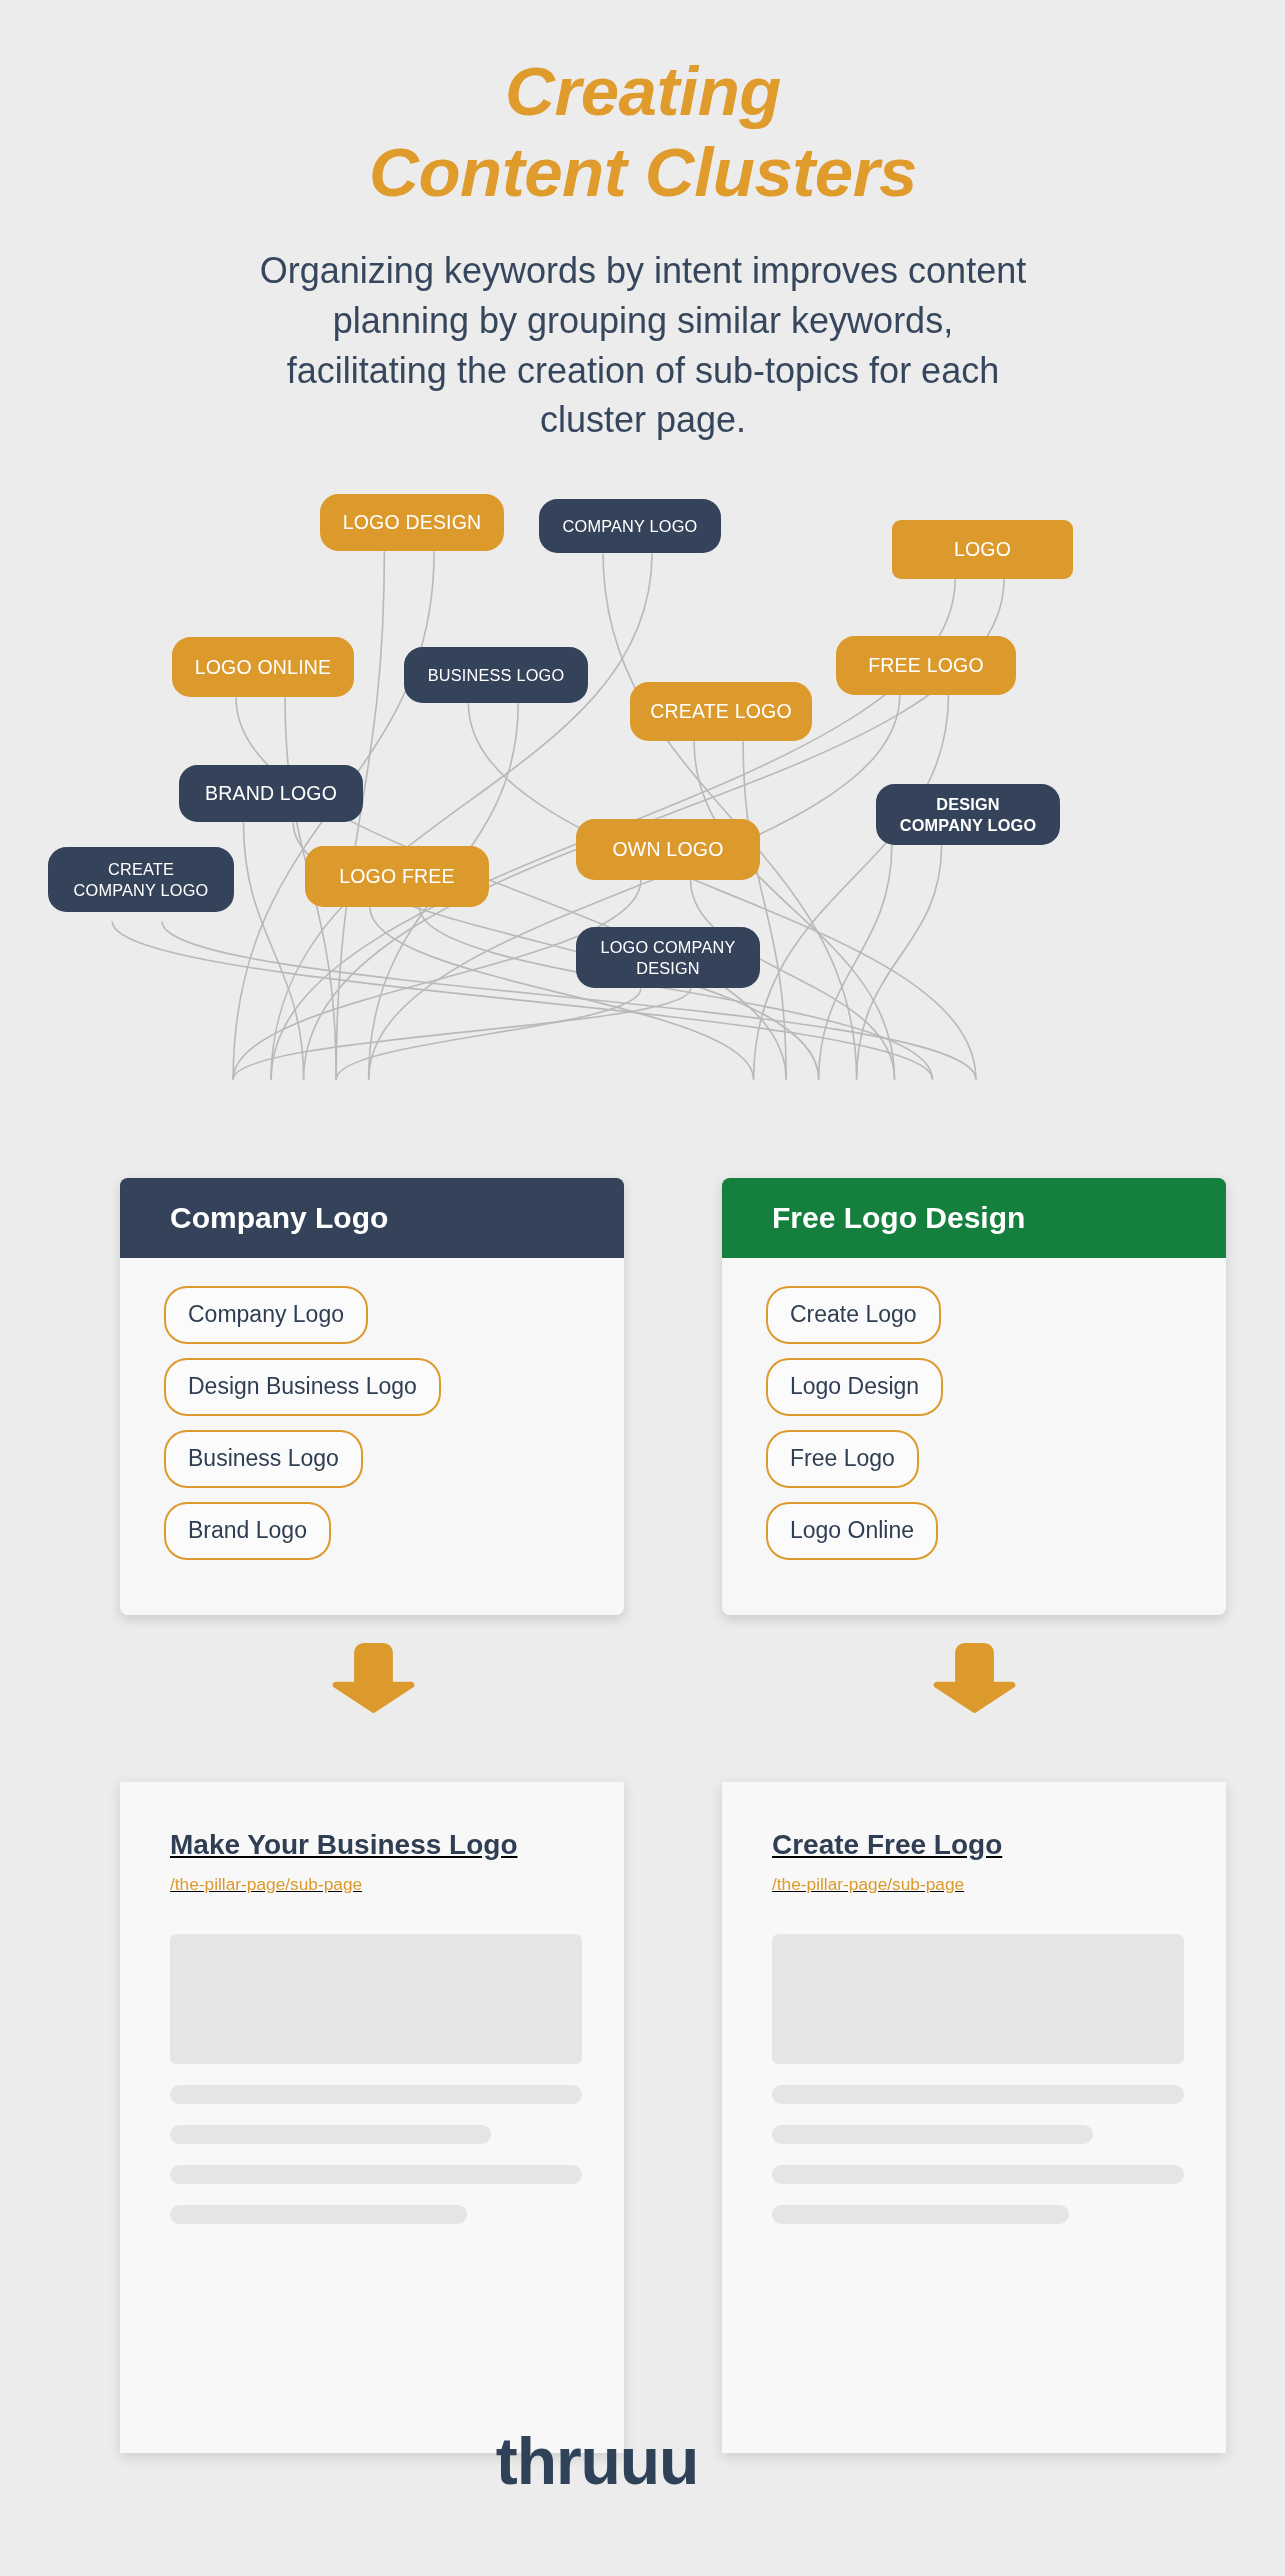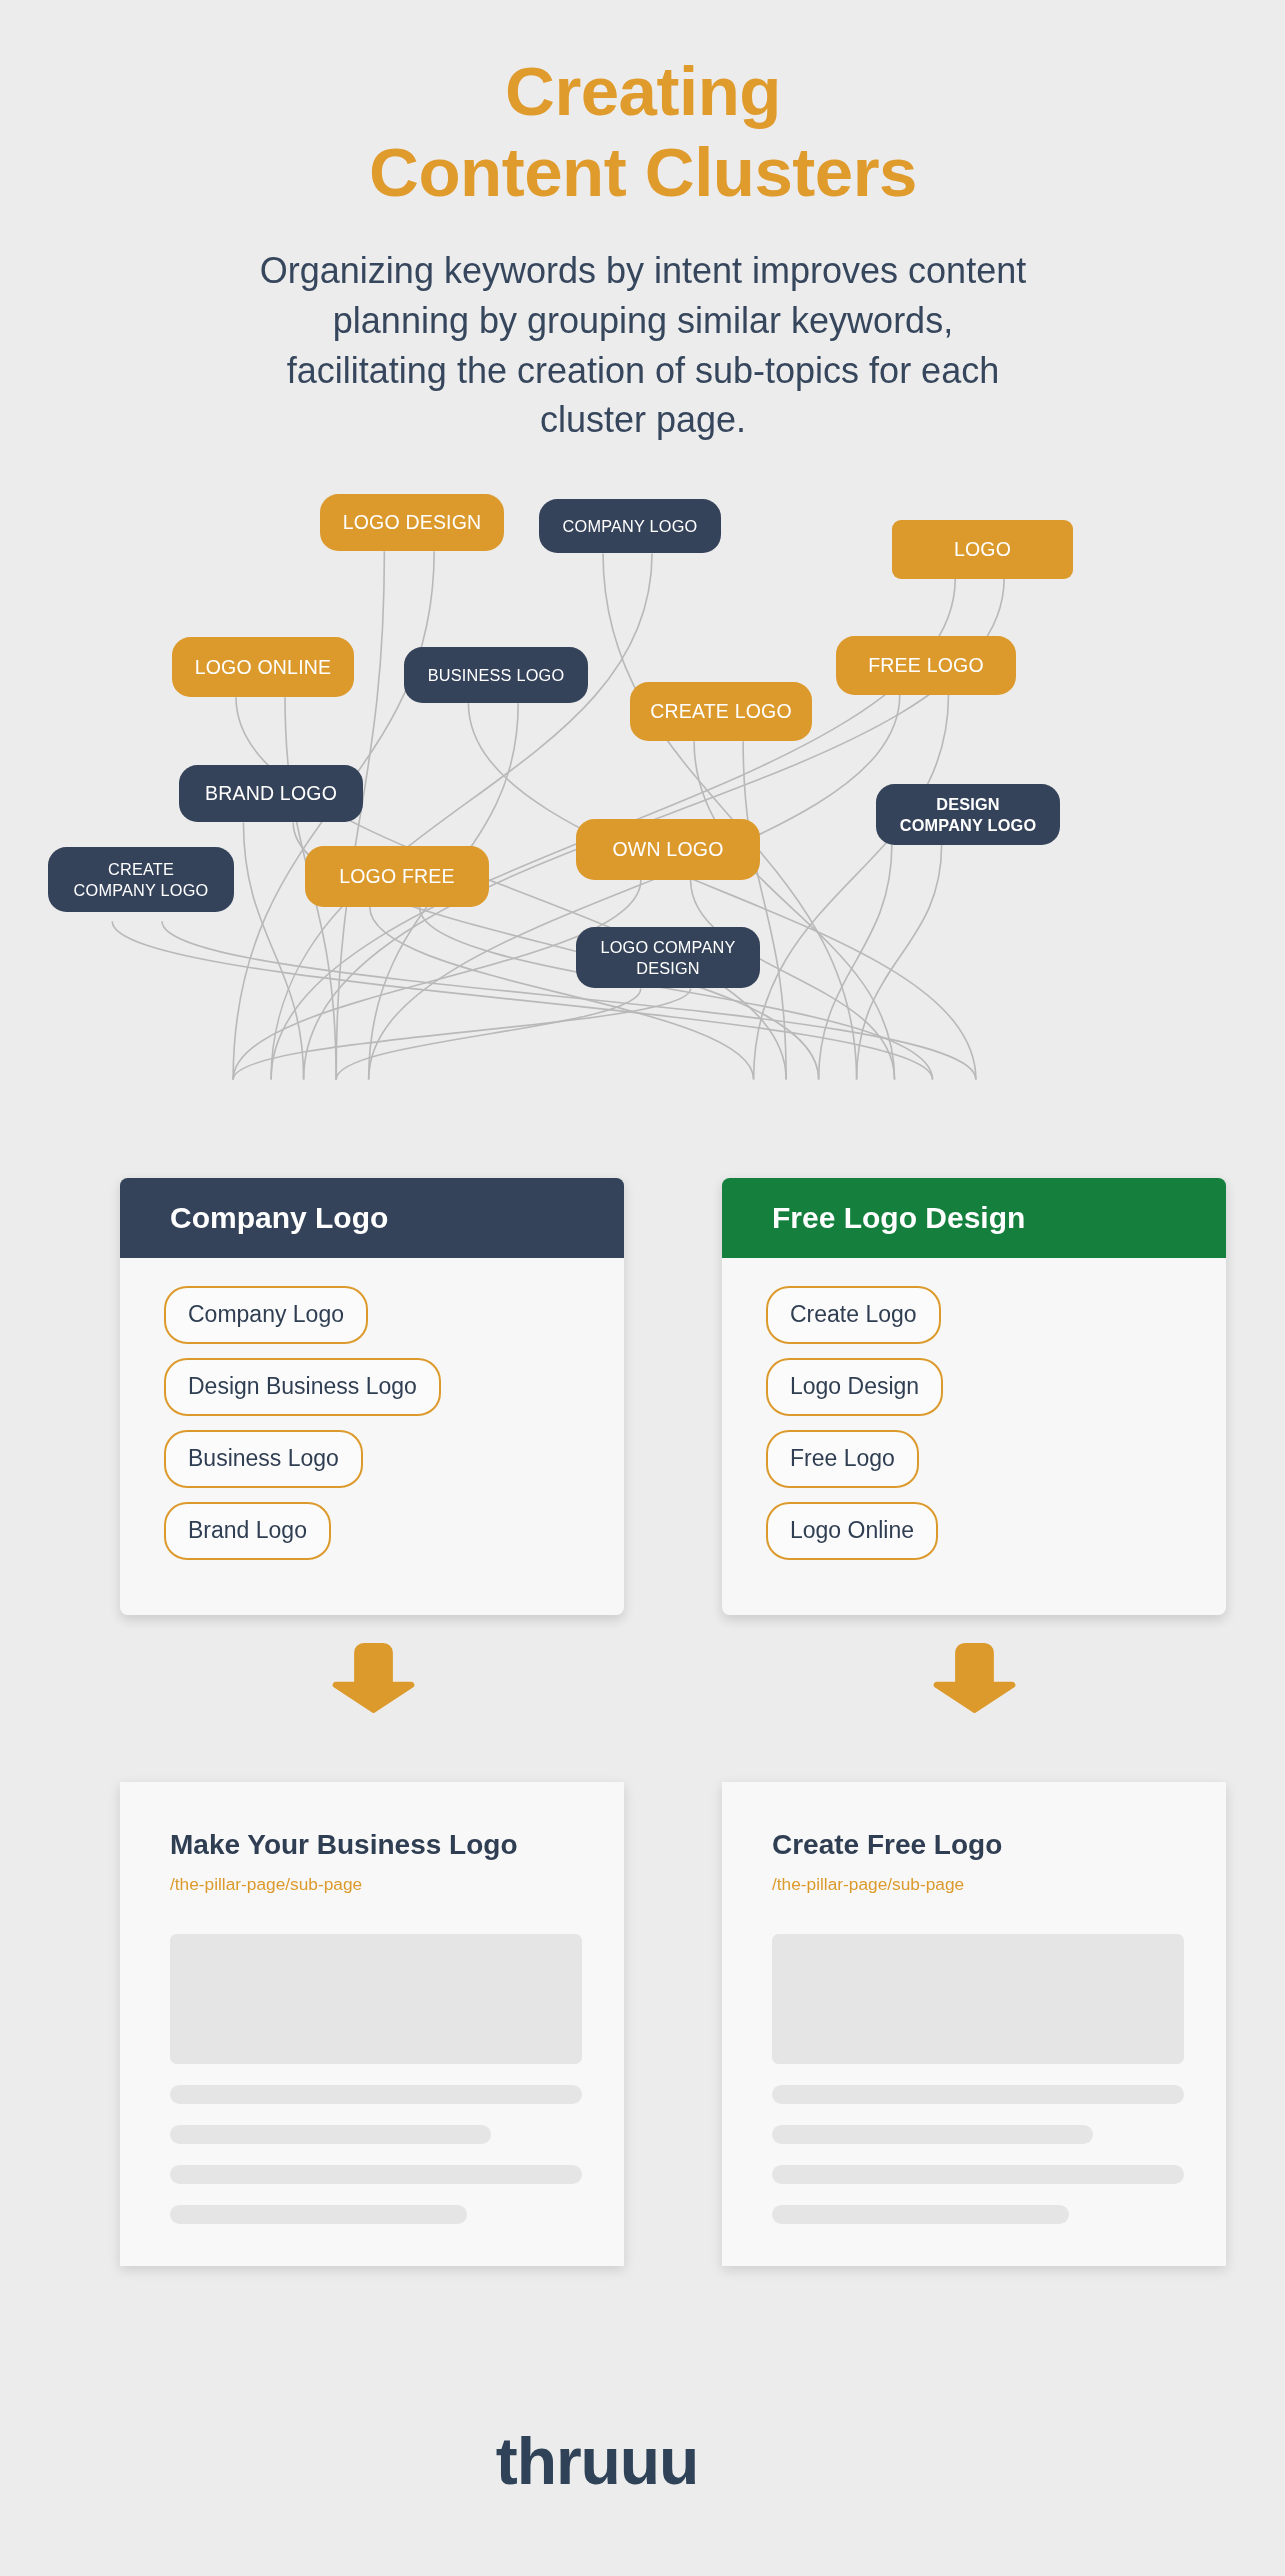--- a/index.html
+++ b/index.html
@@ -21,20 +21,21 @@
     text-align: center;
   }
   #page-title {
     color: #e09b2d;
     font-size: 69px;
     font-weight: bold;
     line-height: 1.17;
     letter-spacing: -0.5px;
     margin: 0;
     white-space: pre-line;
+    font-style: italic;
   }
   #page-subtitle {
     color: #36465c;
     font-size: 36px;
     line-height: 1.38;
     margin: 33px auto 0 auto;
     width: 1084px;
     white-space: pre-line;
     font-weight: 400;
   }
@@ -112,25 +113,26 @@
   .down-arrow {
     position: absolute;
     width: 87px;
     height: 70px;
   }
 
   
   .page-card {
     position: absolute;
     width: 504px;
-    height: 484px;
+    height: 671px;
     background: #f8f8f8;
     box-shadow: 0 4.3px 12px rgba(0,0,0,0.13);
     box-sizing: border-box;
     padding: 47px 42px 0 50px;
+    text-decoration: underline;
   }
   .page-card-title {
     color: #2f3e52;
     font-size: 28px;
     font-weight: bold;
     margin: 0;
   }
   .page-card-url {
     color: #dd9a2c;
     font-size: 17.3px;

